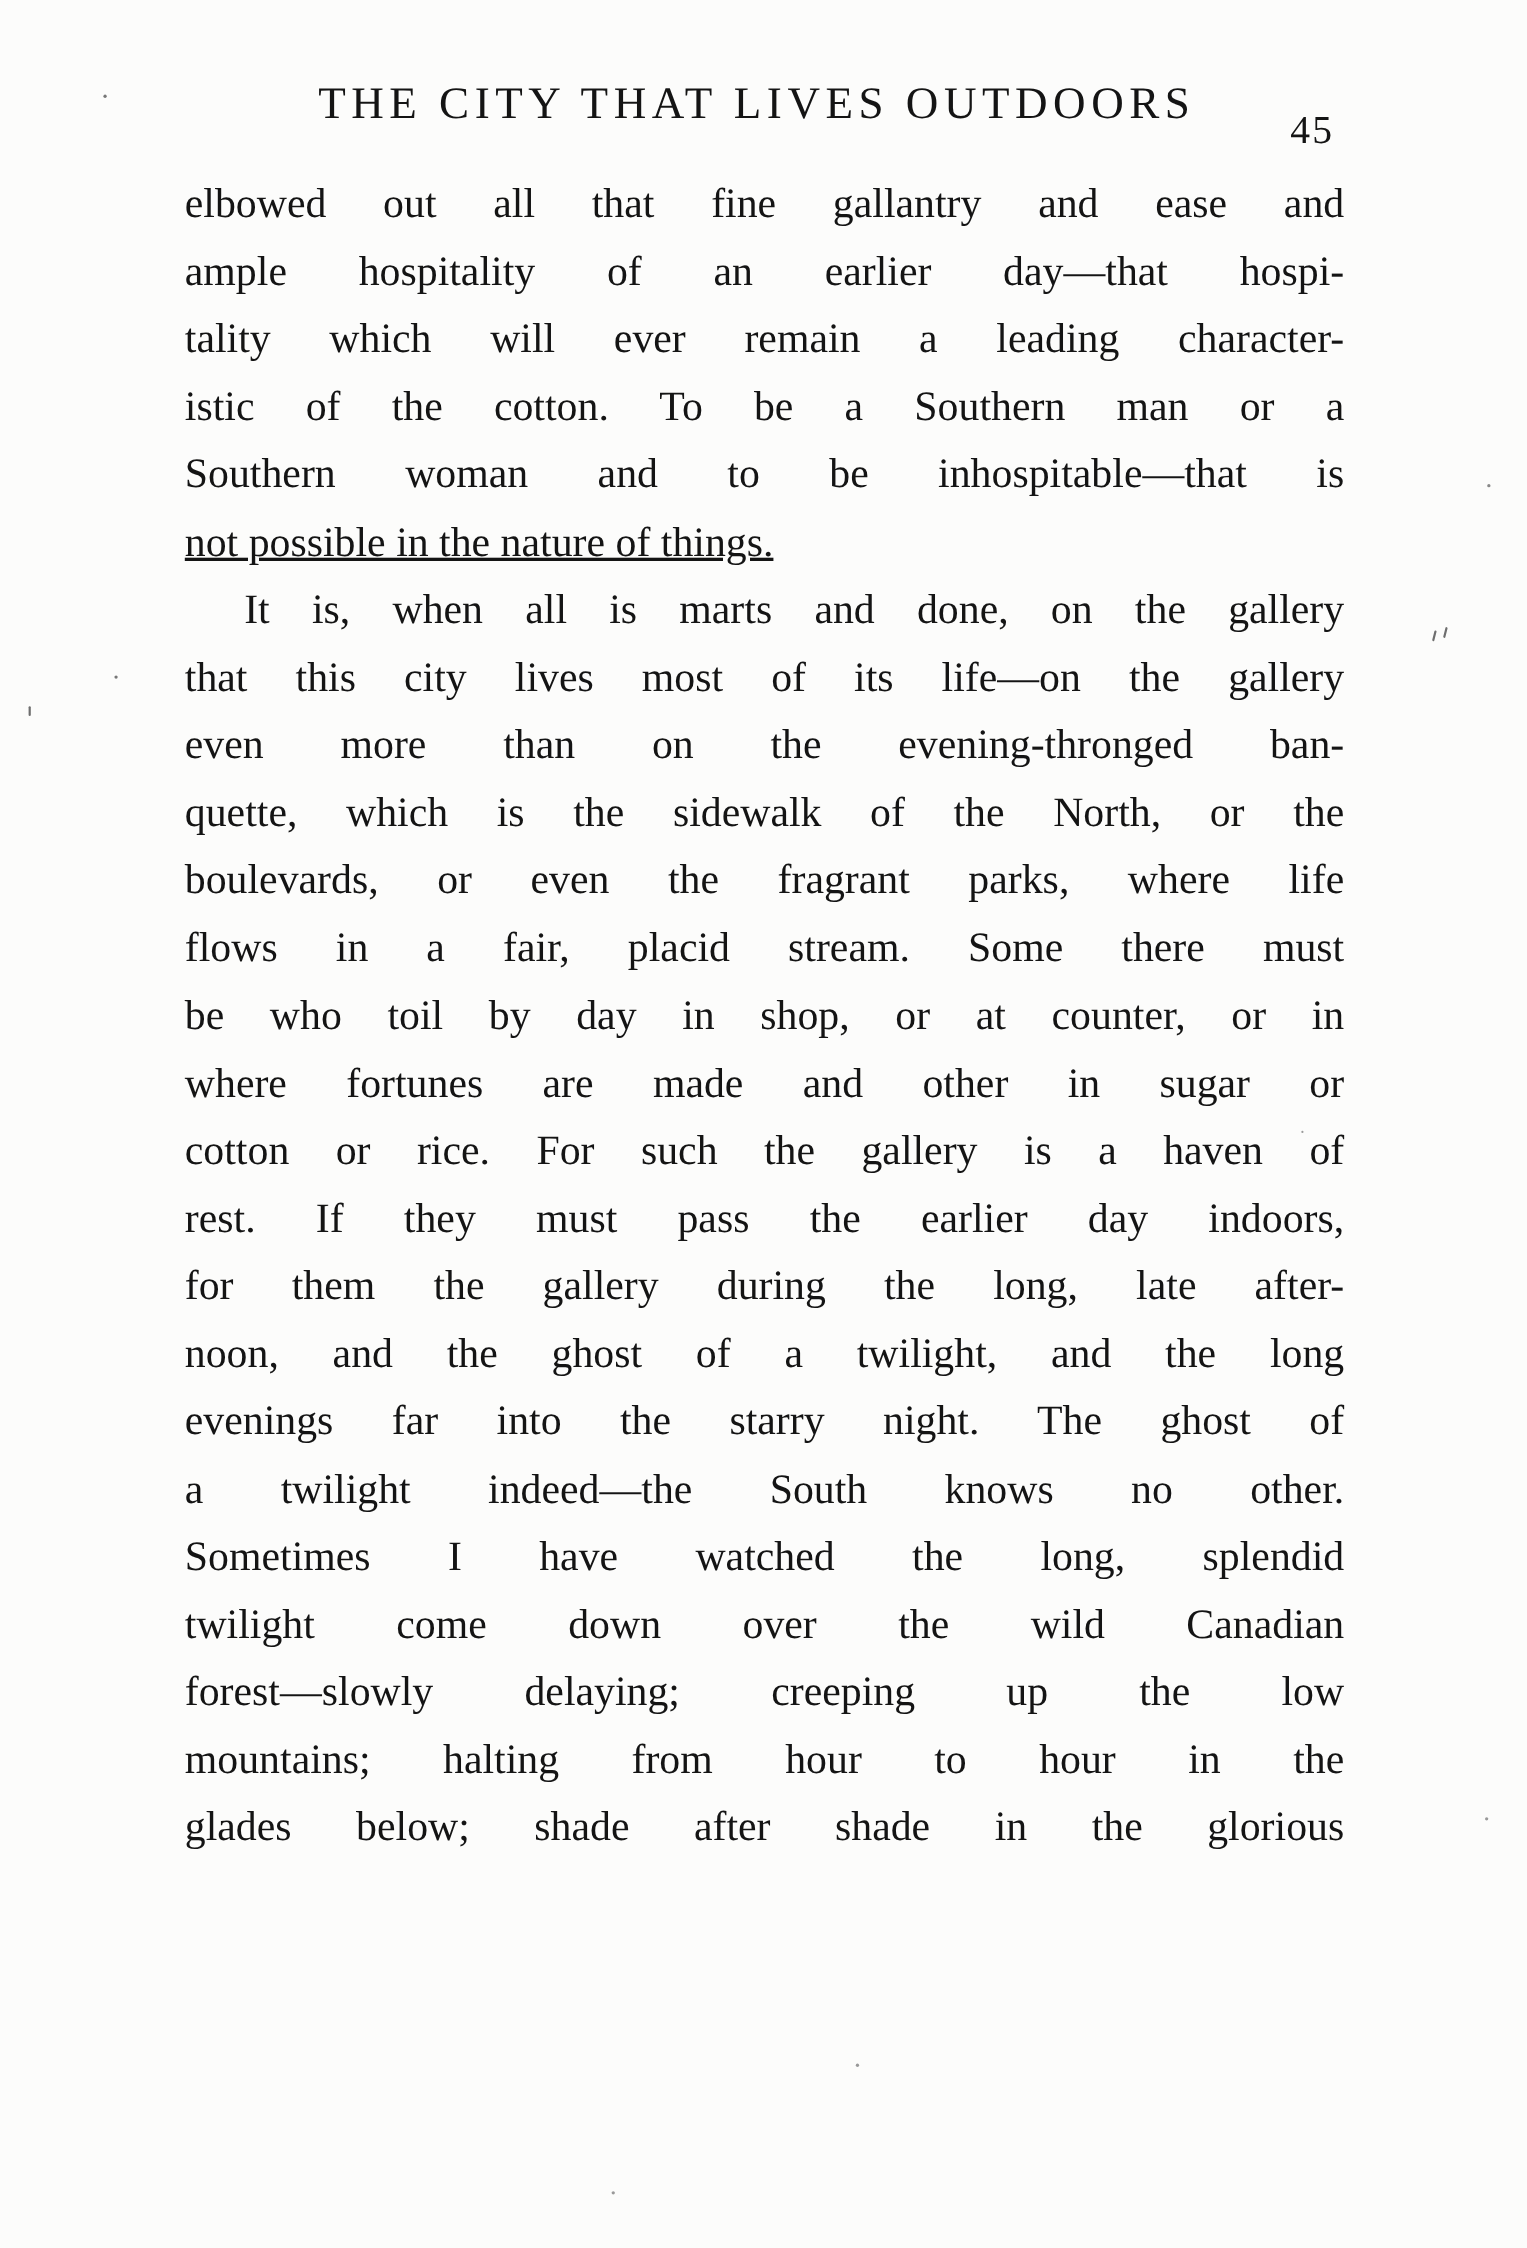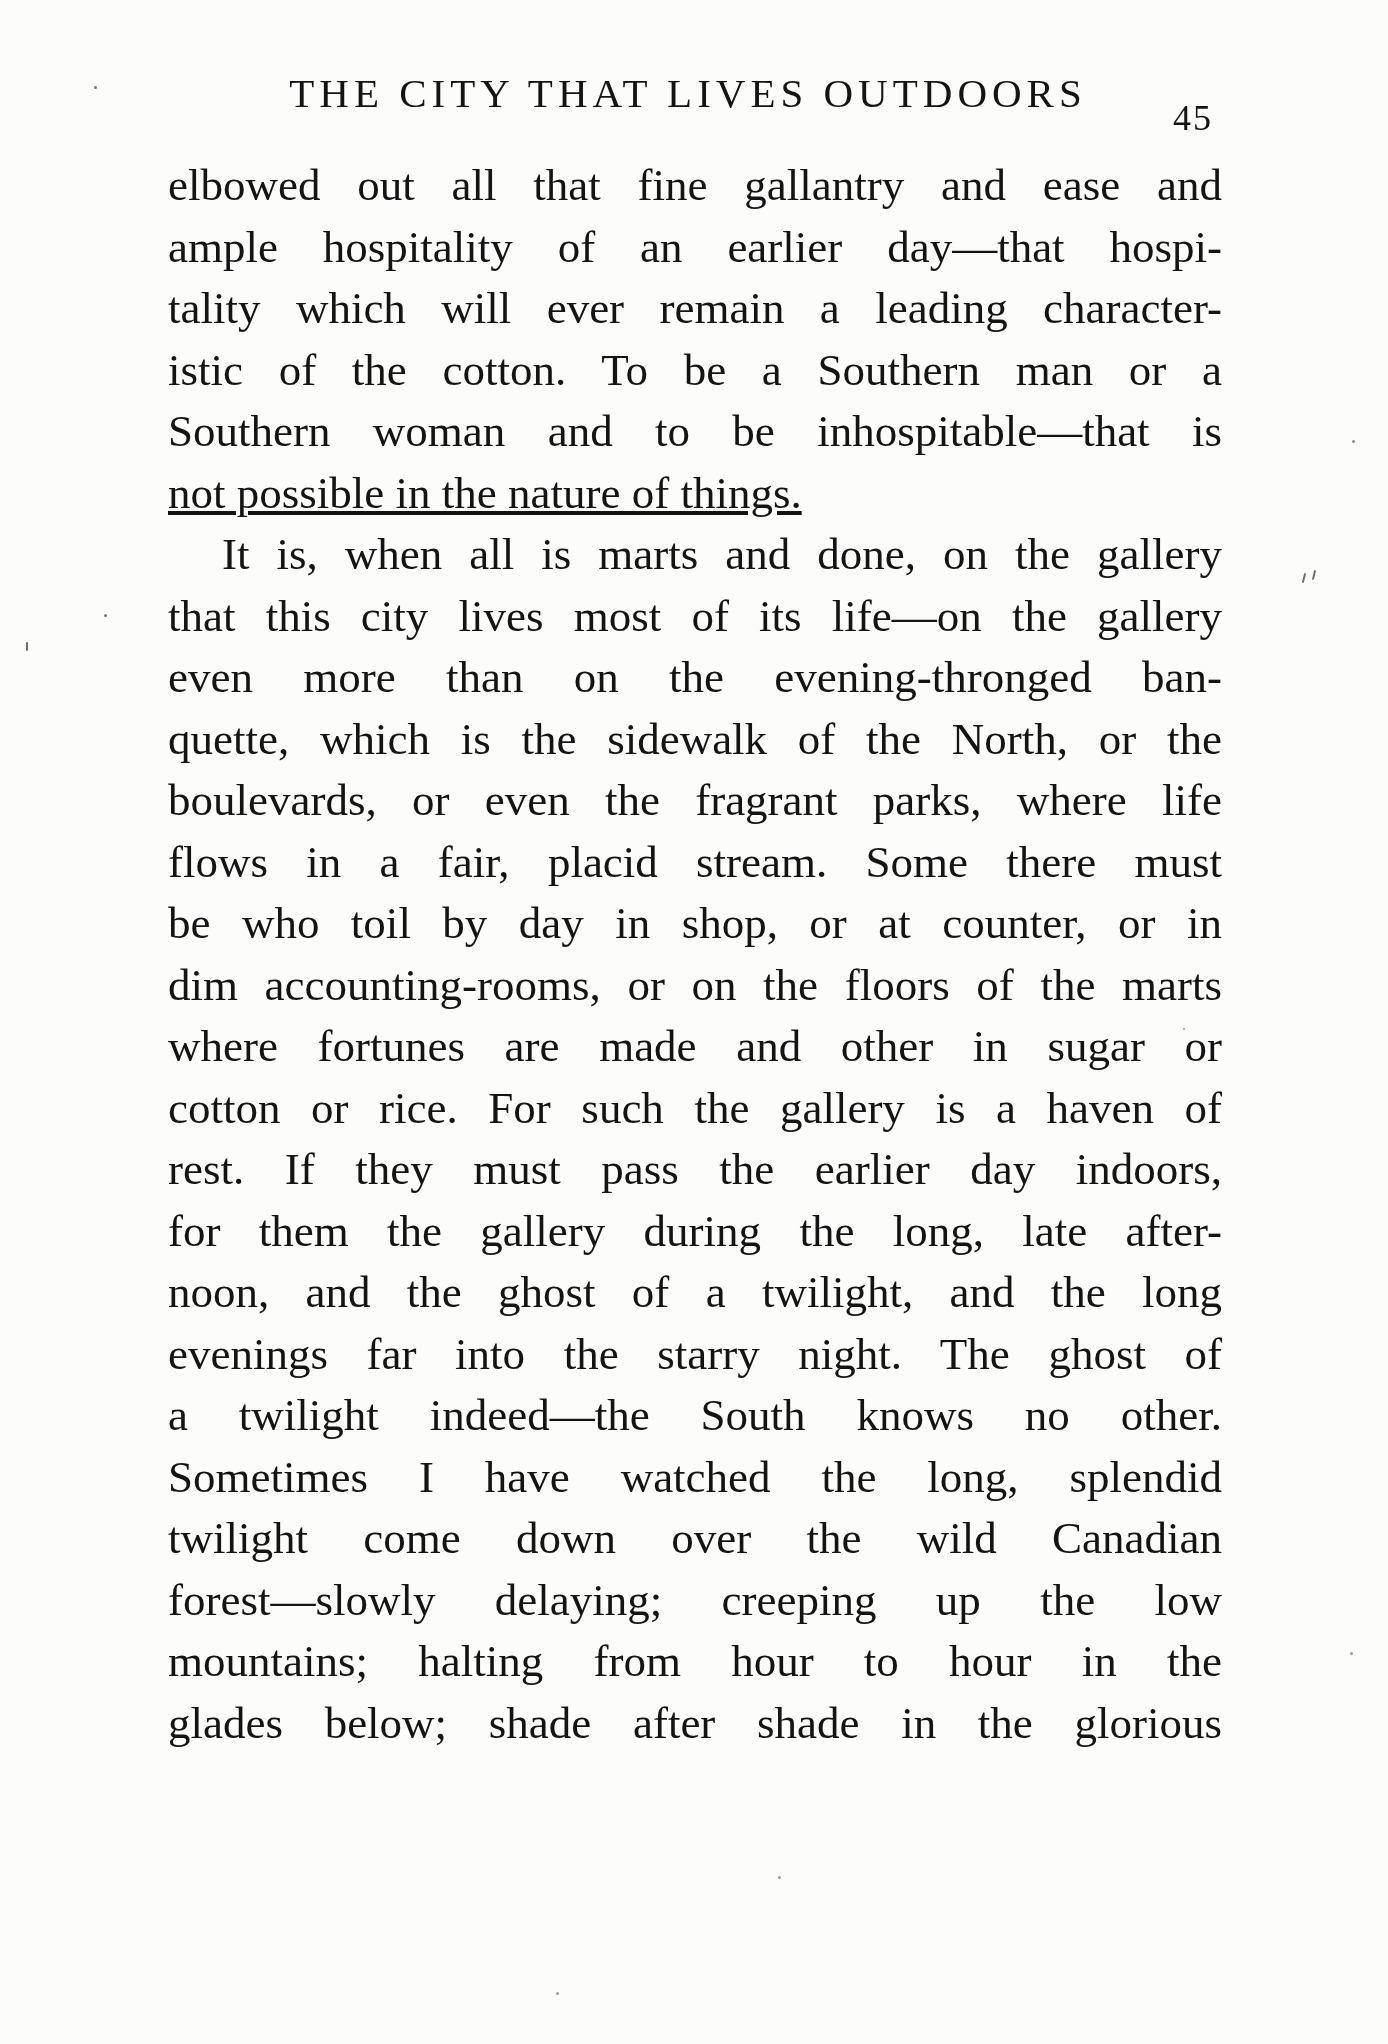--- a/index.html
+++ b/index.html
@@ -44,21 +44,21 @@
   
   .text-block {
     position: absolute;
     top: 155px;
     left: 168px;
     width: 1054px;
   }
   .line {
     height: 61.5px;
     line-height: 61.5px;
-    font-size: 45px;
+    font-size: 38px;
     text-align: justify;
     text-align-last: justify;
     white-space: normal;
   }
   .line.para-end { text-align-last: left; text-decoration: underline; }
   .line.indent { text-indent: 54px; }
 
   
   .speck {
     position: absolute;
@@ -86,21 +86,20 @@
   <div class="line">istic of the cotton.  To be a Southern man or a</div>
   <div class="line">Southern woman and to be inhospitable—that is</div>
   <div class="line para-end">not possible in the nature of things.</div>
   <div class="line indent">It is, when all is marts and done, on the gallery</div>
   <div class="line">that this city lives most of its life—on the gallery</div>
   <div class="line">even more than on the evening-thronged ban-</div>
   <div class="line">quette, which is the sidewalk of the North, or the</div>
   <div class="line">boulevards, or even the fragrant parks, where life</div>
   <div class="line">flows in a fair, placid stream.  Some there must</div>
   <div class="line">be who toil by day in shop, or at counter, or in</div>
-  <div class="line">dim accounting-rooms, or on the floors of the marts</div>
   <div class="line">where fortunes are made and other in sugar or</div>
   <div class="line">cotton or rice.  For such the gallery is a haven of</div>
   <div class="line">rest.  If they must pass the earlier day indoors,</div>
   <div class="line">for them the gallery during the long, late after-</div>
   <div class="line">noon, and the ghost of a twilight, and the long</div>
   <div class="line">evenings far into the starry night.  The ghost of</div>
   <div class="line">a twilight indeed—the South knows no other.</div>
   <div class="line">Sometimes I have watched the long, splendid</div>
   <div class="line">twilight come down over the wild Canadian</div>
   <div class="line">forest—slowly delaying; creeping up the low</div>

